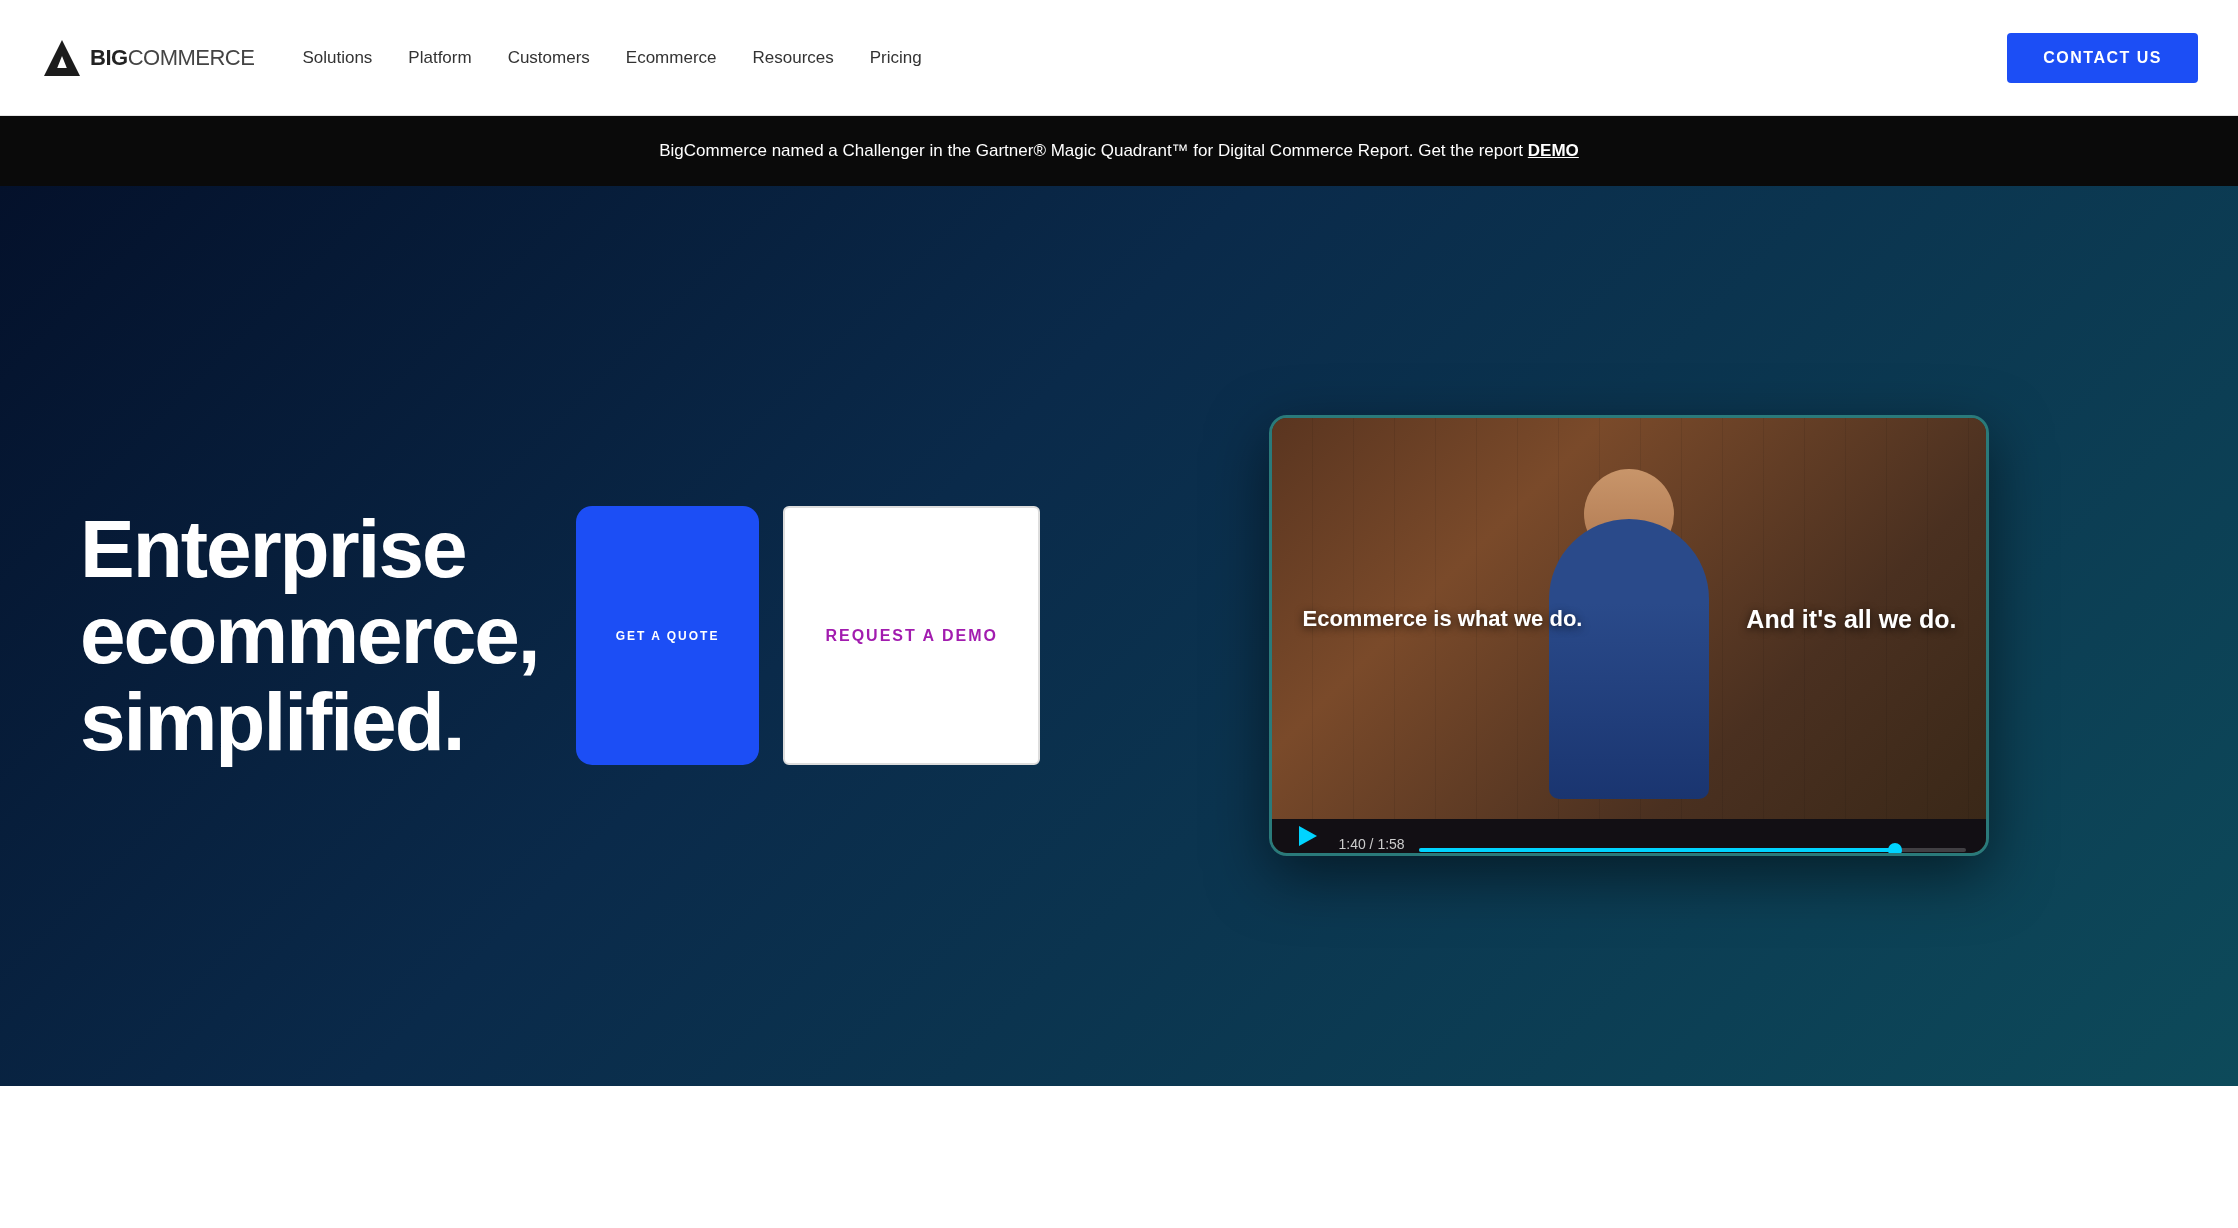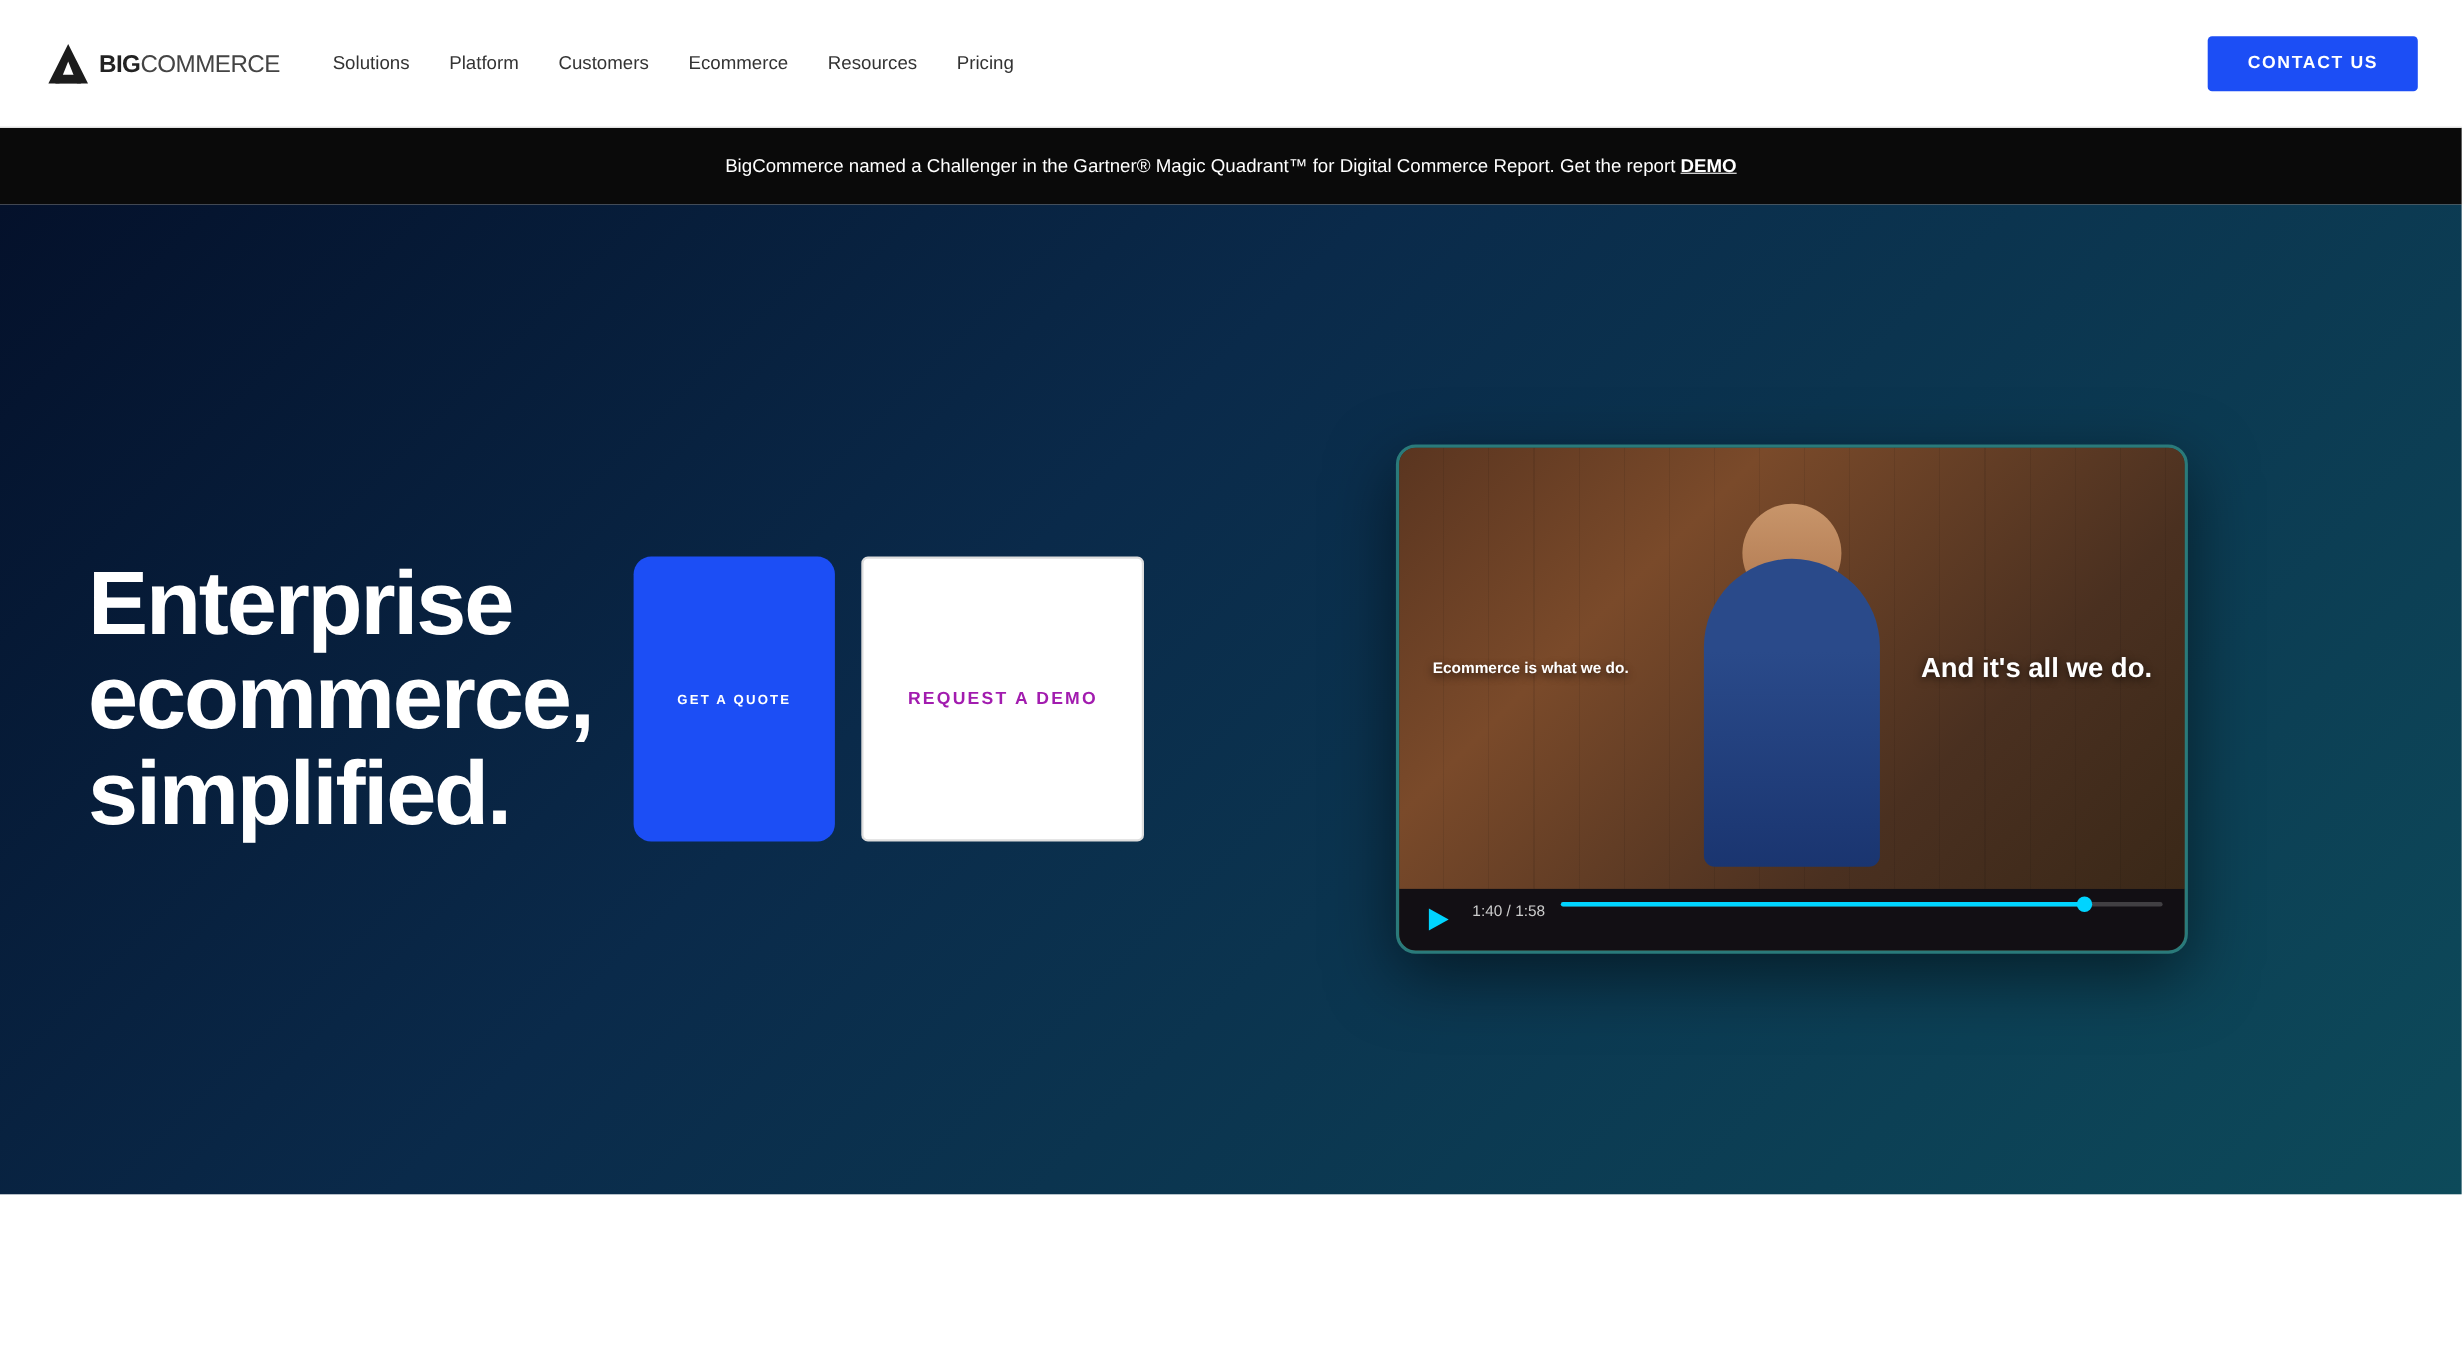--- a/index.html
+++ b/index.html
@@ -197,21 +197,21 @@
       bottom: 285px;
       left: 50%;
       transform: translateX(-50%);
     }
     .video-text-left {
       position: absolute;
       left: 30px;
       top: 50%;
       transform: translateY(-50%);
       color: #fff;
-      font-size: 14px;
+      font-size: 22px;
       font-weight: 800;
       text-align: center;
       line-height: 1.4;
       text-shadow: 0 2px 8px rgba(0,0,0,0.7);
     }
     .video-text-right {
       position: absolute;
       right: 30px;
       top: 50%;
       transform: translateY(-50%);
@@ -231,23 +231,23 @@
         transparent,
         transparent 40px,
         rgba(0,0,0,0.08) 40px,
         rgba(0,0,0,0.08) 41px
       );
     }
 
     
     .video-controls {
       background: rgba(10,10,20,0.85);
-      padding: 12px 20px;
-      display: flex;
-      align-items: flex-start;
+      padding: 1px 20px;
+      display: flex;
+      align-items: flex-end;
       gap: 14px;
     }
     .play-btn {
       width: 32px;
       height: 32px;
       background: none;
       border: none;
       cursor: pointer;
       display: flex;
       align-items: center;

